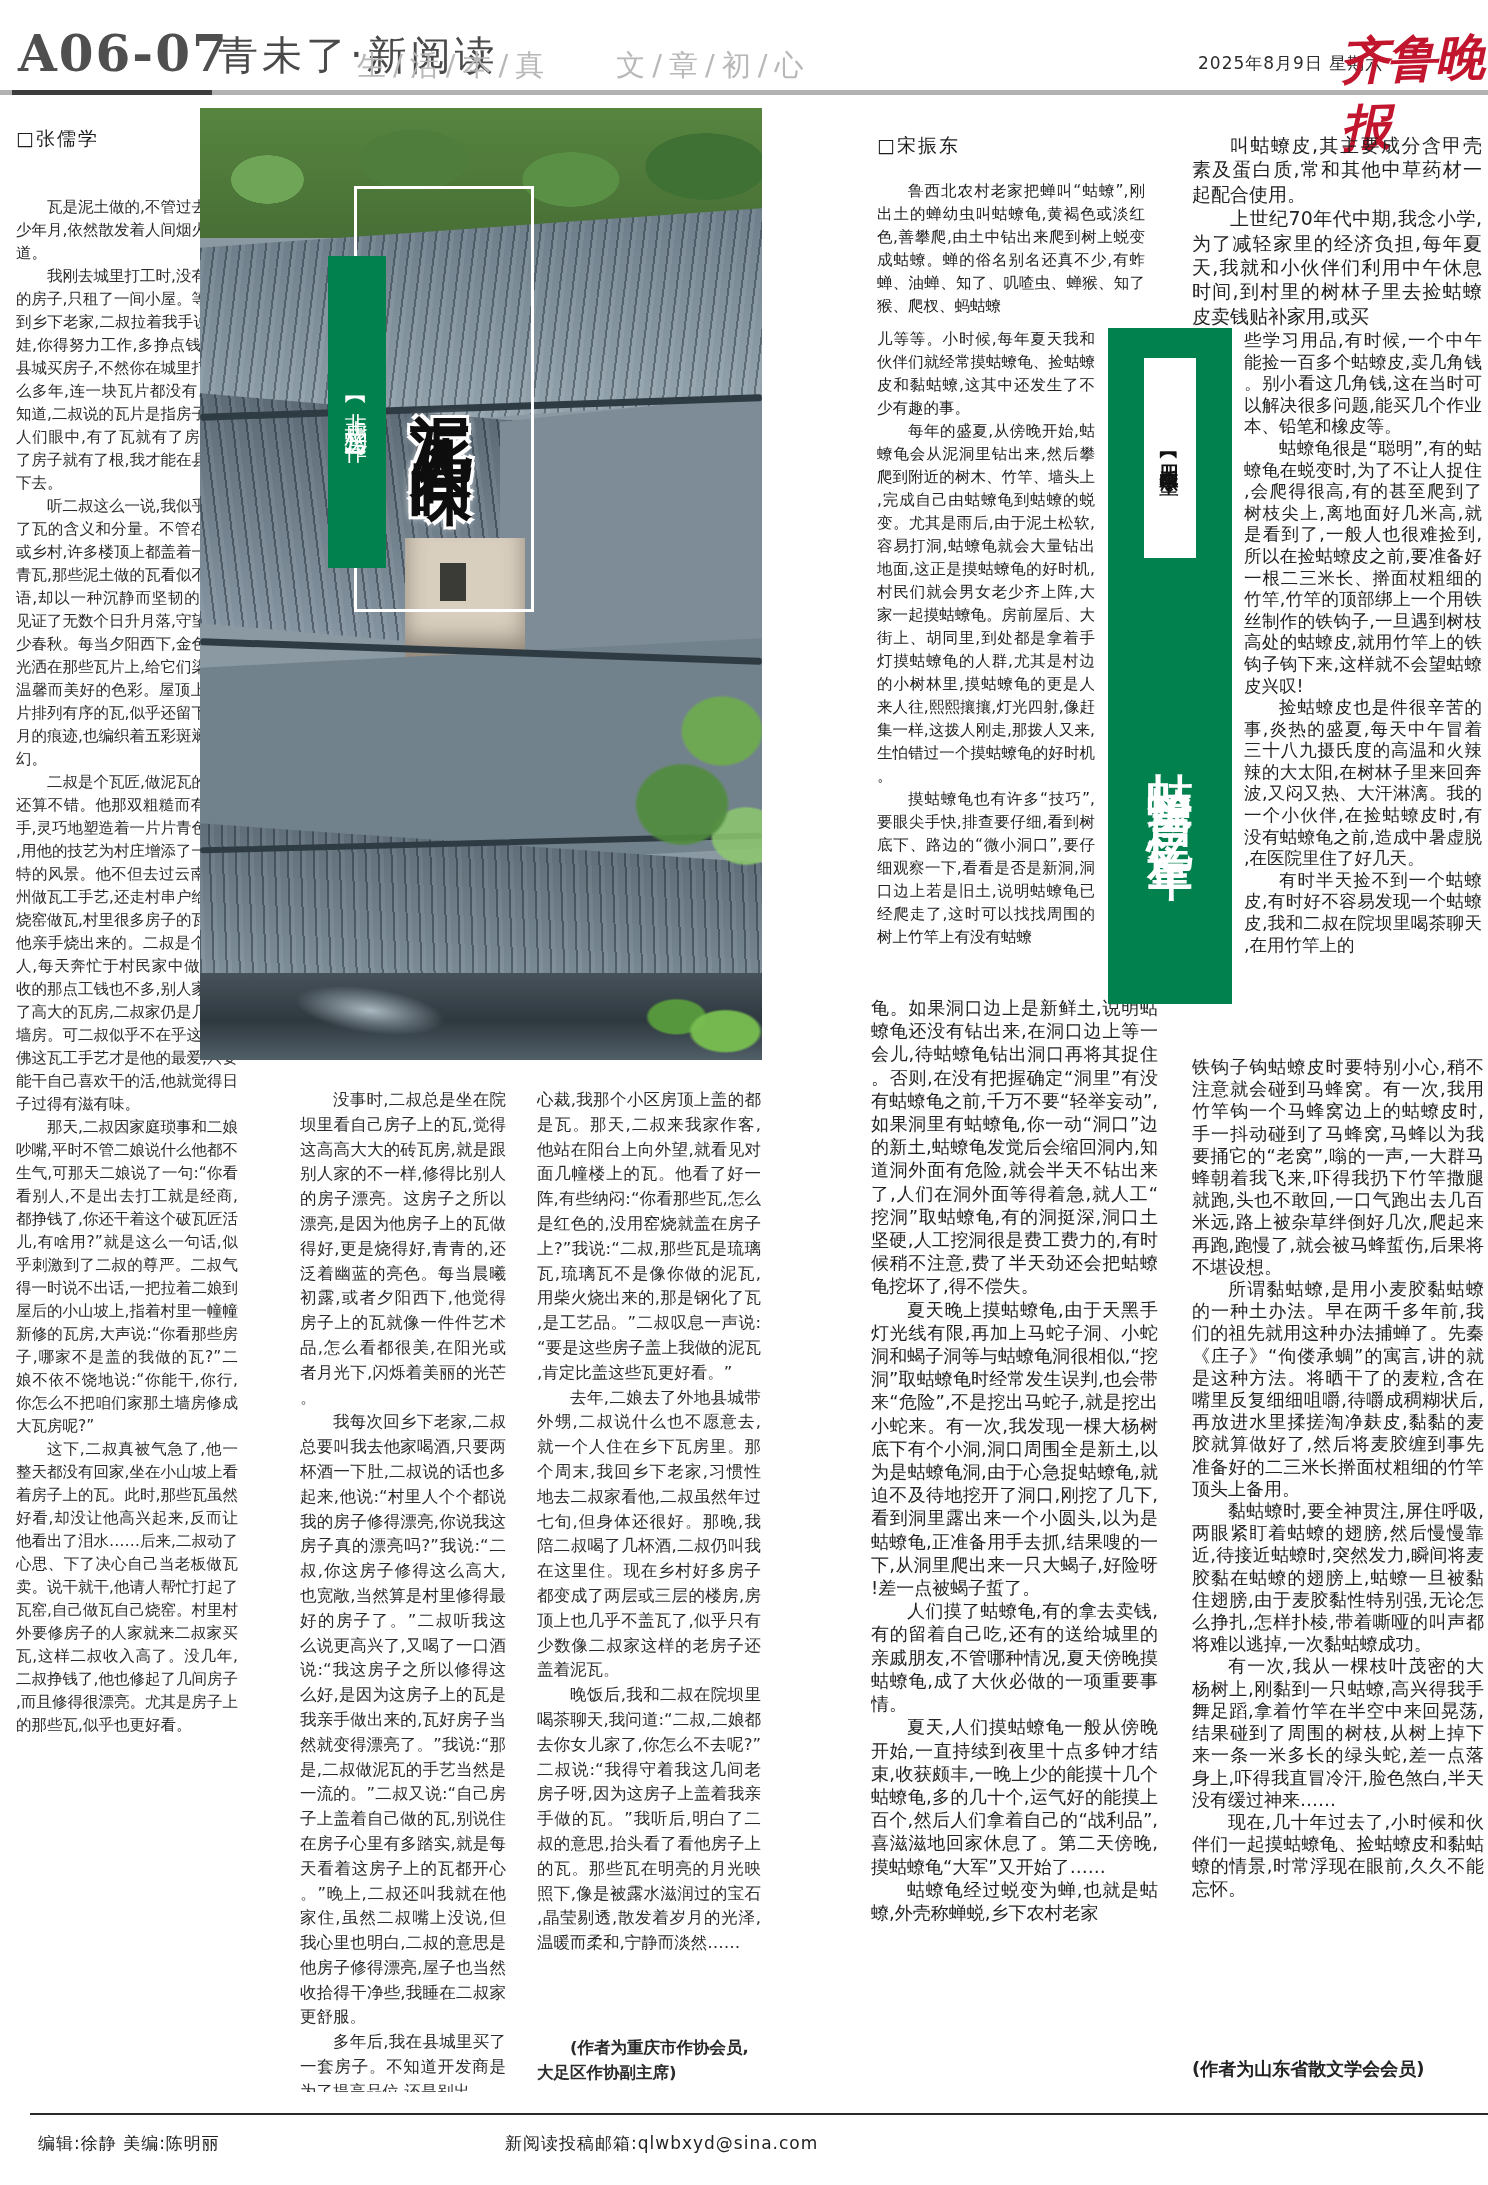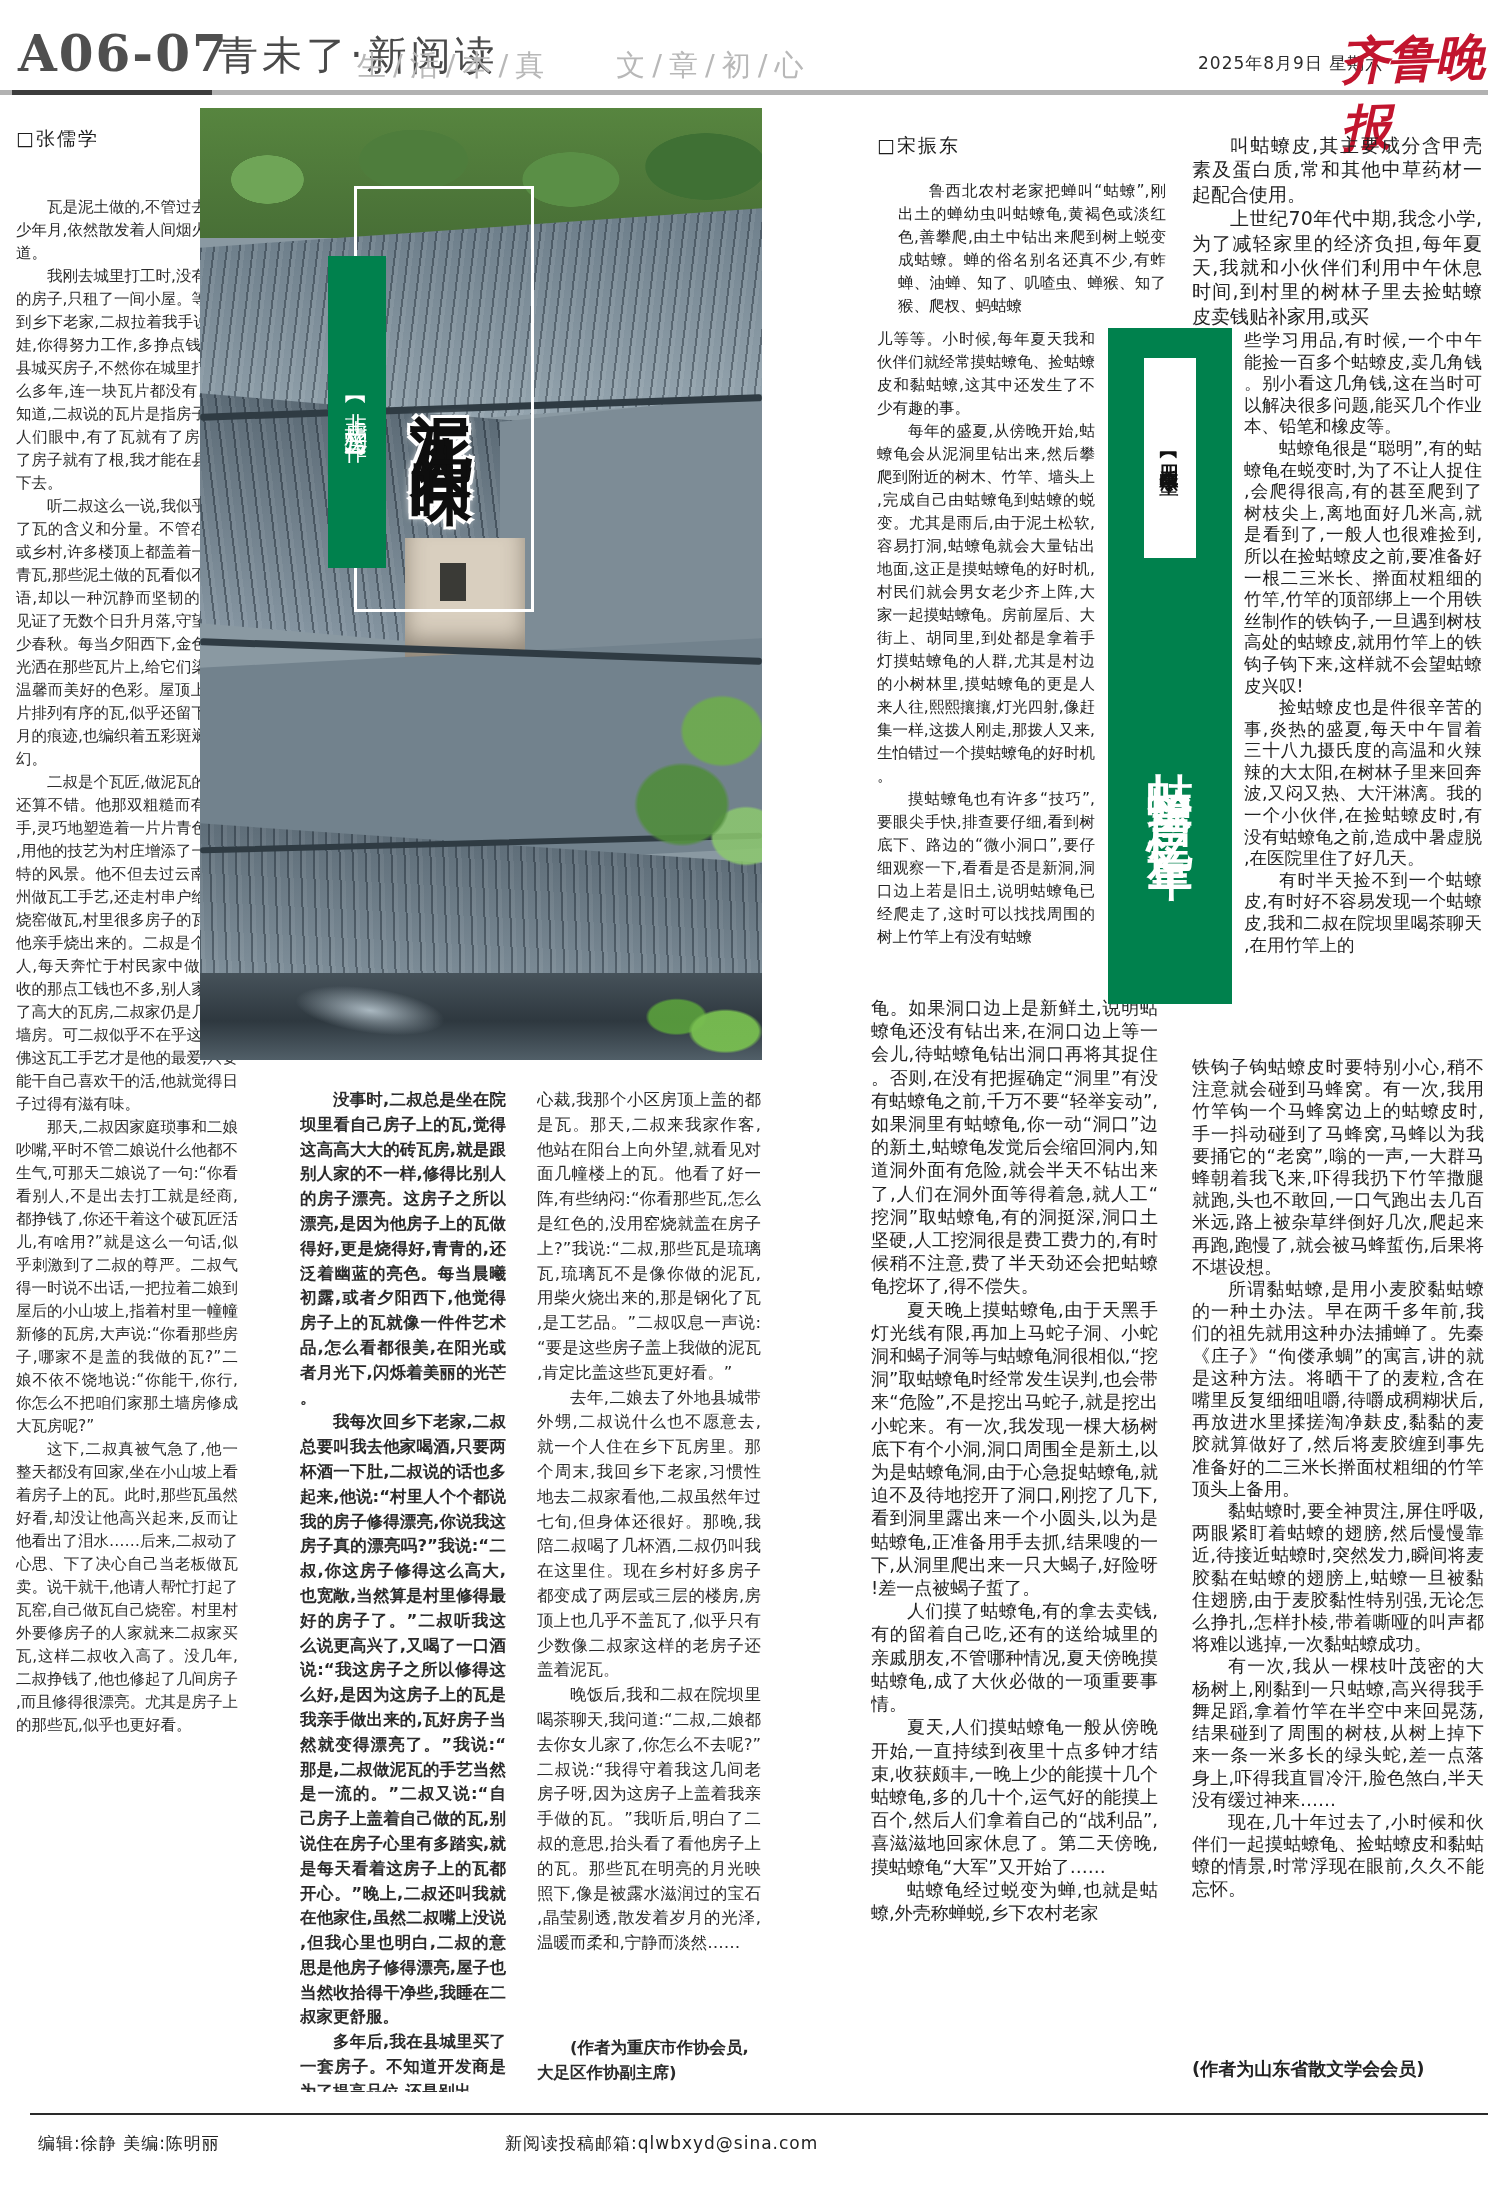--- a/index.html
+++ b/index.html
@@ -120,34 +120,34 @@
   <div class="abs bottom-band"></div>
   <div class="abs water"></div>
   <div class="abs leaf-br"></div>
   <div class="abs title-frame"></div>
   <div class="abs main-title">泥瓦人间味</div>
   <div class="abs label-green">
     <span>【非虚构写作】</span>
   </div>
 </div>
 
-<div class="col f-left2" style="left:300px;top:1088px;width:206px;height:1004px;font-weight:bold;">
+<div class="col f-left2" style="left:300px;top:1088px;width:206px;height:1004px;">
     <p>没事时,二叔总是坐在院坝里看自己房子上的瓦,觉得这高高大大的砖瓦房,就是跟别人家的不一样,修得比别人的房子漂亮。这房子之所以漂亮,是因为他房子上的瓦做得好,更是烧得好,青青的,还泛着幽蓝的亮色。每当晨曦初露,或者夕阳西下,他觉得房子上的瓦就像一件件艺术品,怎么看都很美,在阳光或者月光下,闪烁着美丽的光芒。</p>
     <p>我每次回乡下老家,二叔总要叫我去他家喝酒,只要两杯酒一下肚,二叔说的话也多起来,他说:“村里人个个都说我的房子修得漂亮,你说我这房子真的漂亮吗?”我说:“二叔,你这房子修得这么高大,也宽敞,当然算是村里修得最好的房子了。”二叔听我这么说更高兴了,又喝了一口酒说:“我这房子之所以修得这么好,是因为这房子上的瓦是我亲手做出来的,瓦好房子当然就变得漂亮了。”我说:“那是,二叔做泥瓦的手艺当然是一流的。”二叔又说:“自己房子上盖着自己做的瓦,别说住在房子心里有多踏实,就是每天看着这房子上的瓦都开心。”晚上,二叔还叫我就在他家住,虽然二叔嘴上没说,但我心里也明白,二叔的意思是他房子修得漂亮,屋子也当然收拾得干净些,我睡在二叔家更舒服。</p>
     <p>多年后,我在县城里买了一套房子。不知道开发商是为了提高品位,还是别出</p>
   </div>
 <div class="col f-left2 cont" style="left:537px;top:1088px;width:224px;height:944px;">
     <p>心裁,我那个小区房顶上盖的都是瓦。那天,二叔来我家作客,他站在阳台上向外望,就看见对面几幢楼上的瓦。他看了好一阵,有些纳闷:“你看那些瓦,怎么是红色的,没用窑烧就盖在房子上?”我说:“二叔,那些瓦是琉璃瓦,琉璃瓦不是像你做的泥瓦,用柴火烧出来的,那是钢化了瓦,是工艺品。”二叔叹息一声说:“要是这些房子盖上我做的泥瓦,肯定比盖这些瓦更好看。”</p>
     <p>去年,二娘去了外地县城带外甥,二叔说什么也不愿意去,就一个人住在乡下瓦房里。那个周末,我回乡下老家,习惯性地去二叔家看他,二叔虽然年过七旬,但身体还很好。那晚,我陪二叔喝了几杯酒,二叔仍叫我在这里住。现在乡村好多房子都变成了两层或三层的楼房,房顶上也几乎不盖瓦了,似乎只有少数像二叔家这样的老房子还盖着泥瓦。</p>
     <p>晚饭后,我和二叔在院坝里喝茶聊天,我问道:“二叔,二娘都去你女儿家了,你怎么不去呢?”二叔说:“我得守着我这几间老房子呀,因为这房子上盖着我亲手做的瓦。”我听后,明白了二叔的意思,抬头看了看他房子上的瓦。那些瓦在明亮的月光映照下,像是被露水滋润过的宝石,晶莹剔透,散发着岁月的光泽,温暖而柔和,宁静而淡然……</p>
   </div>
 <div class="col f-left2 credit" style="left:537px;top:2036px;width:224px;height:58px;text-indent:2em;">(作者为重庆市作协会员,大足区作协副主席)</div>
 
 <div class="abs author" style="left:877px;top:133px;">□宋振东</div>
-<div class="col f-ra" style="left:898px;top:180px;width:268px;height:148px;">
+<div class="col f-ra" style="left:877px;top:180px;width:268px;height:148px;">
     <p>鲁西北农村老家把蝉叫“蛄蟟”,刚出土的蝉幼虫叫蛄蟟龟,黄褐色或淡红色,善攀爬,由土中钻出来爬到树上蜕变成蛄蟟。蝉的俗名别名还真不少,有蚱蝉、油蝉、知了、叽喳虫、蝉猴、知了猴、爬杈、蚂蛄蟟</p>
   </div>
 <div class="col f-ra cont" style="left:877px;top:328px;width:218px;height:666px;">
     <p>儿等等。小时候,每年夏天我和伙伴们就经常摸蛄蟟龟、捡蛄蟟皮和黏蛄蟟,这其中还发生了不少有趣的事。</p>
     <p>每年的盛夏,从傍晚开始,蛄蟟龟会从泥洞里钻出来,然后攀爬到附近的树木、竹竿、墙头上,完成自己由蛄蟟龟到蛄蟟的蜕变。尤其是雨后,由于泥土松软,容易打洞,蛄蟟龟就会大量钻出地面,这正是摸蛄蟟龟的好时机,村民们就会男女老少齐上阵,大家一起摸蛄蟟龟。房前屋后、大街上、胡同里,到处都是拿着手灯摸蛄蟟龟的人群,尤其是村边的小树林里,摸蛄蟟龟的更是人来人往,熙熙攘攘,灯光四射,像赶集一样,这拨人刚走,那拨人又来,生怕错过一个摸蛄蟟龟的好时机。</p>
     <p>摸蛄蟟龟也有许多“技巧”,要眼尖手快,排查要仔细,看到树底下、路边的“微小洞口”,要仔细观察一下,看看是否是新洞,洞口边上若是旧土,说明蛄蟟龟已经爬走了,这时可以找找周围的树上竹竿上有没有蛄蟟</p>
   </div>
 <div class="col f-rb cont" style="left:871px;top:996px;width:287px;height:1097px;font-size:18px;line-height:23.2px;">
     <p>龟。如果洞口边上是新鲜土,说明蛄蟟龟还没有钻出来,在洞口边上等一会儿,待蛄蟟龟钻出洞口再将其捉住。否则,在没有把握确定“洞里”有没有蛄蟟龟之前,千万不要“轻举妄动”,如果洞里有蛄蟟龟,你一动“洞口”边的新土,蛄蟟龟发觉后会缩回洞内,知道洞外面有危险,就会半天不钻出来了,人们在洞外面等得着急,就人工“挖洞”取蛄蟟龟,有的洞挺深,洞口土坚硬,人工挖洞很是费工费力的,有时候稍不注意,费了半天劲还会把蛄蟟龟挖坏了,得不偿失。</p>
     <p>夏天晚上摸蛄蟟龟,由于天黑手灯光线有限,再加上马蛇子洞、小蛇洞和蝎子洞等与蛄蟟龟洞很相似,“挖洞”取蛄蟟龟时经常发生误判,也会带来“危险”,不是挖出马蛇子,就是挖出小蛇来。有一次,我发现一棵大杨树底下有个小洞,洞口周围全是新土,以为是蛄蟟龟洞,由于心急捉蛄蟟龟,就迫不及待地挖开了洞口,刚挖了几下,看到洞里露出来一个小圆头,以为是蛄蟟龟,正准备用手去抓,结果嗖的一下,从洞里爬出来一只大蝎子,好险呀!差一点被蝎子蜇了。</p>

